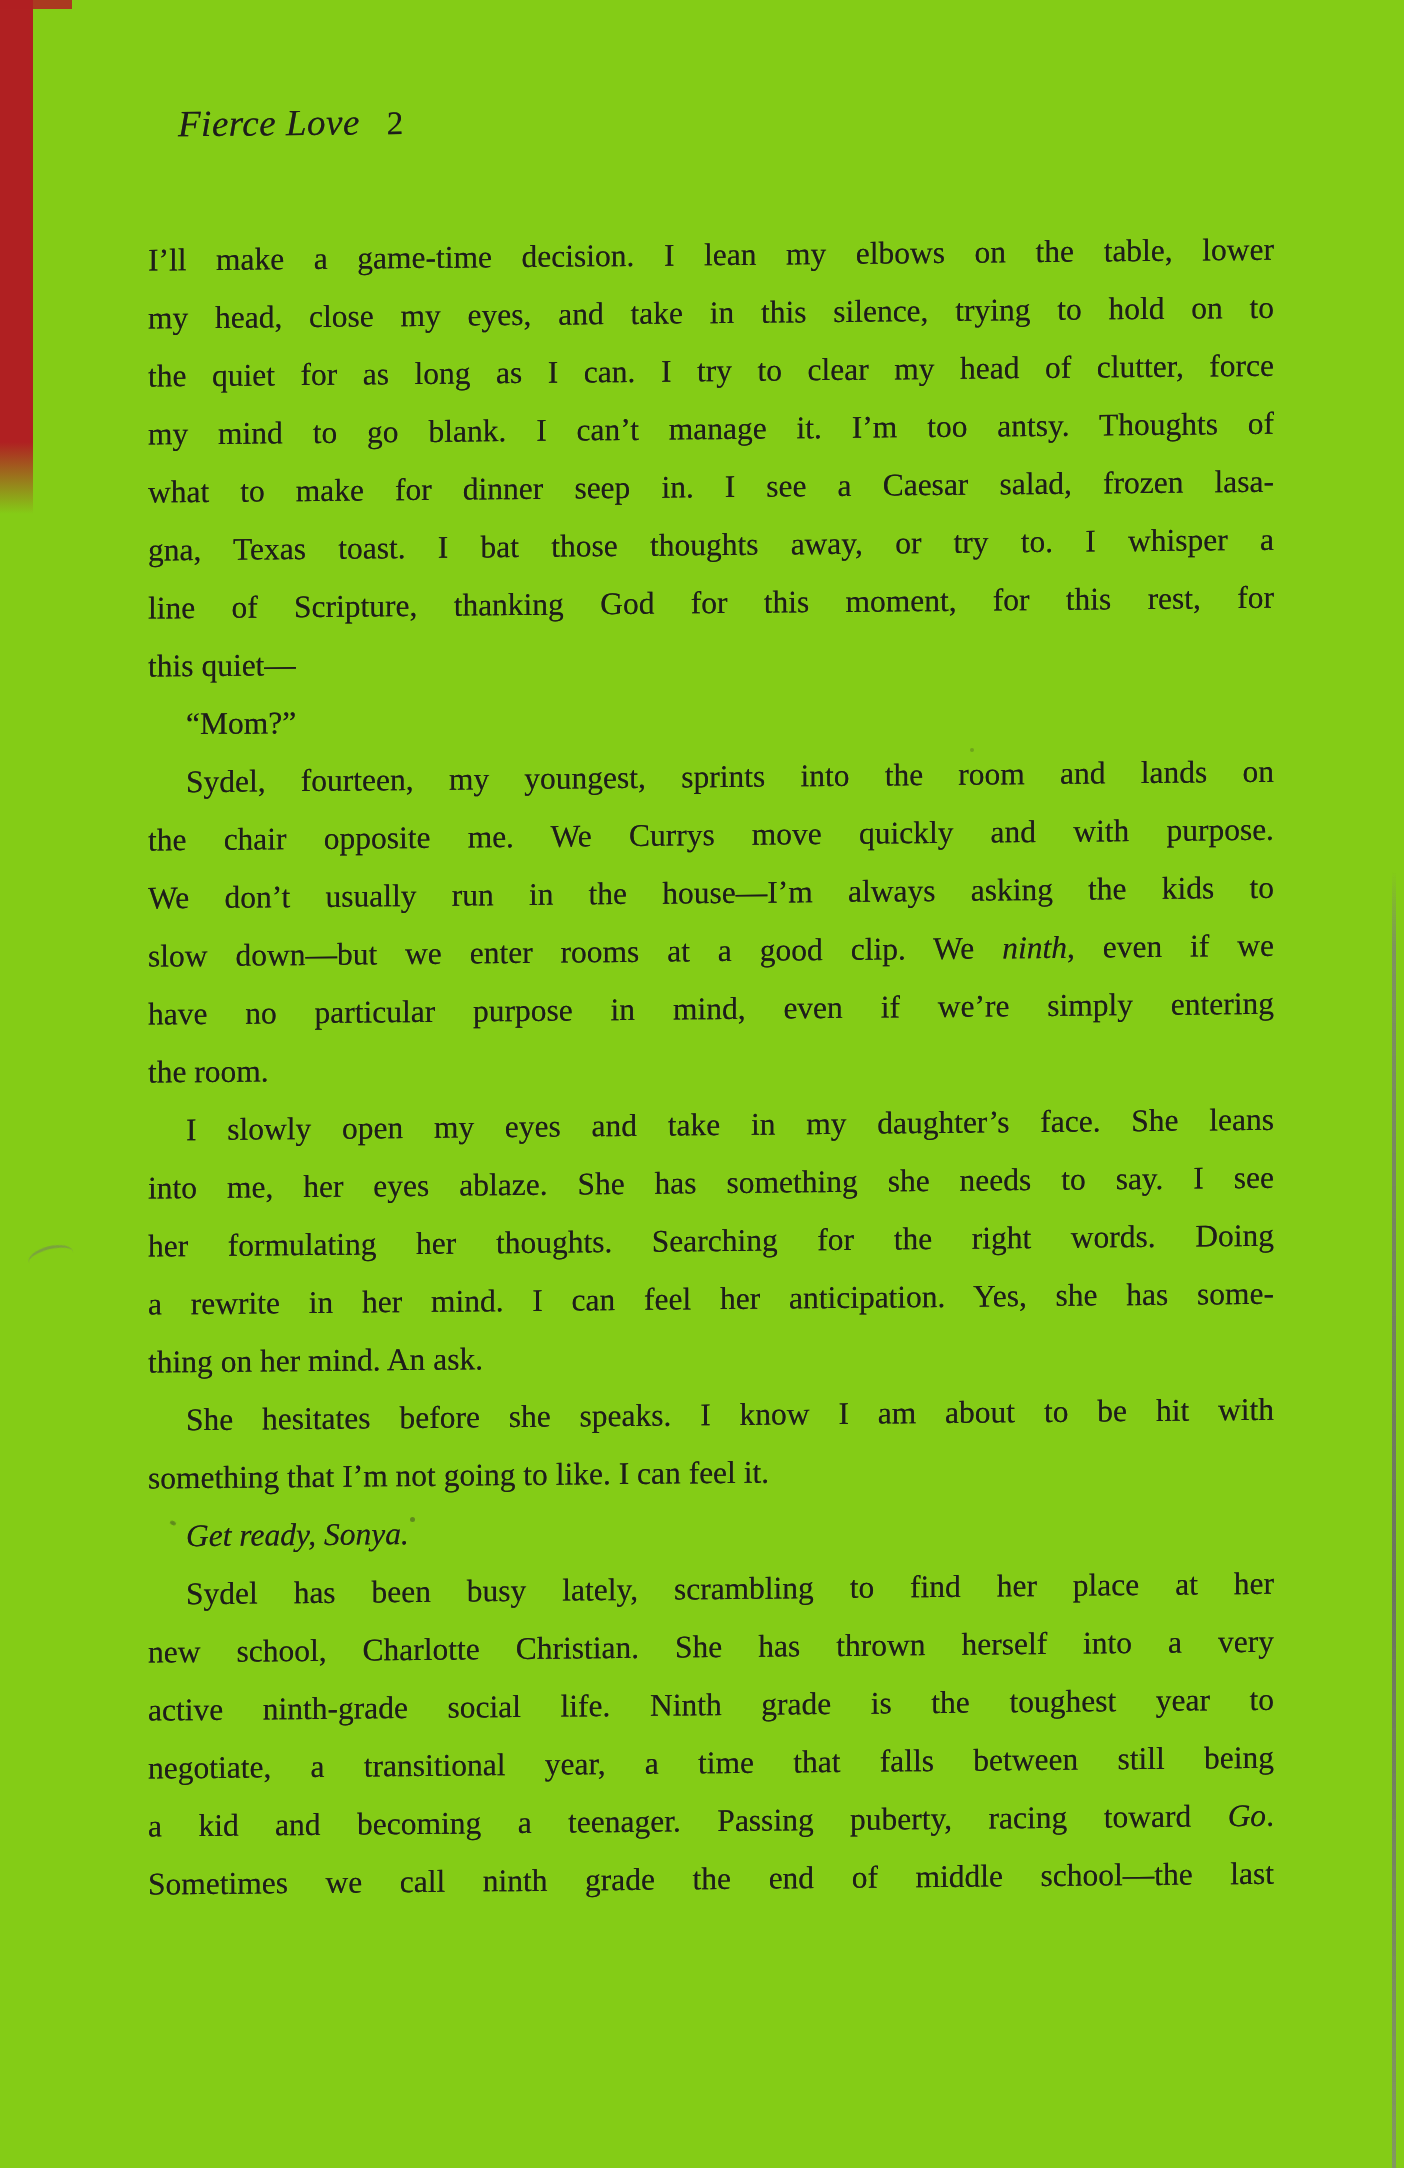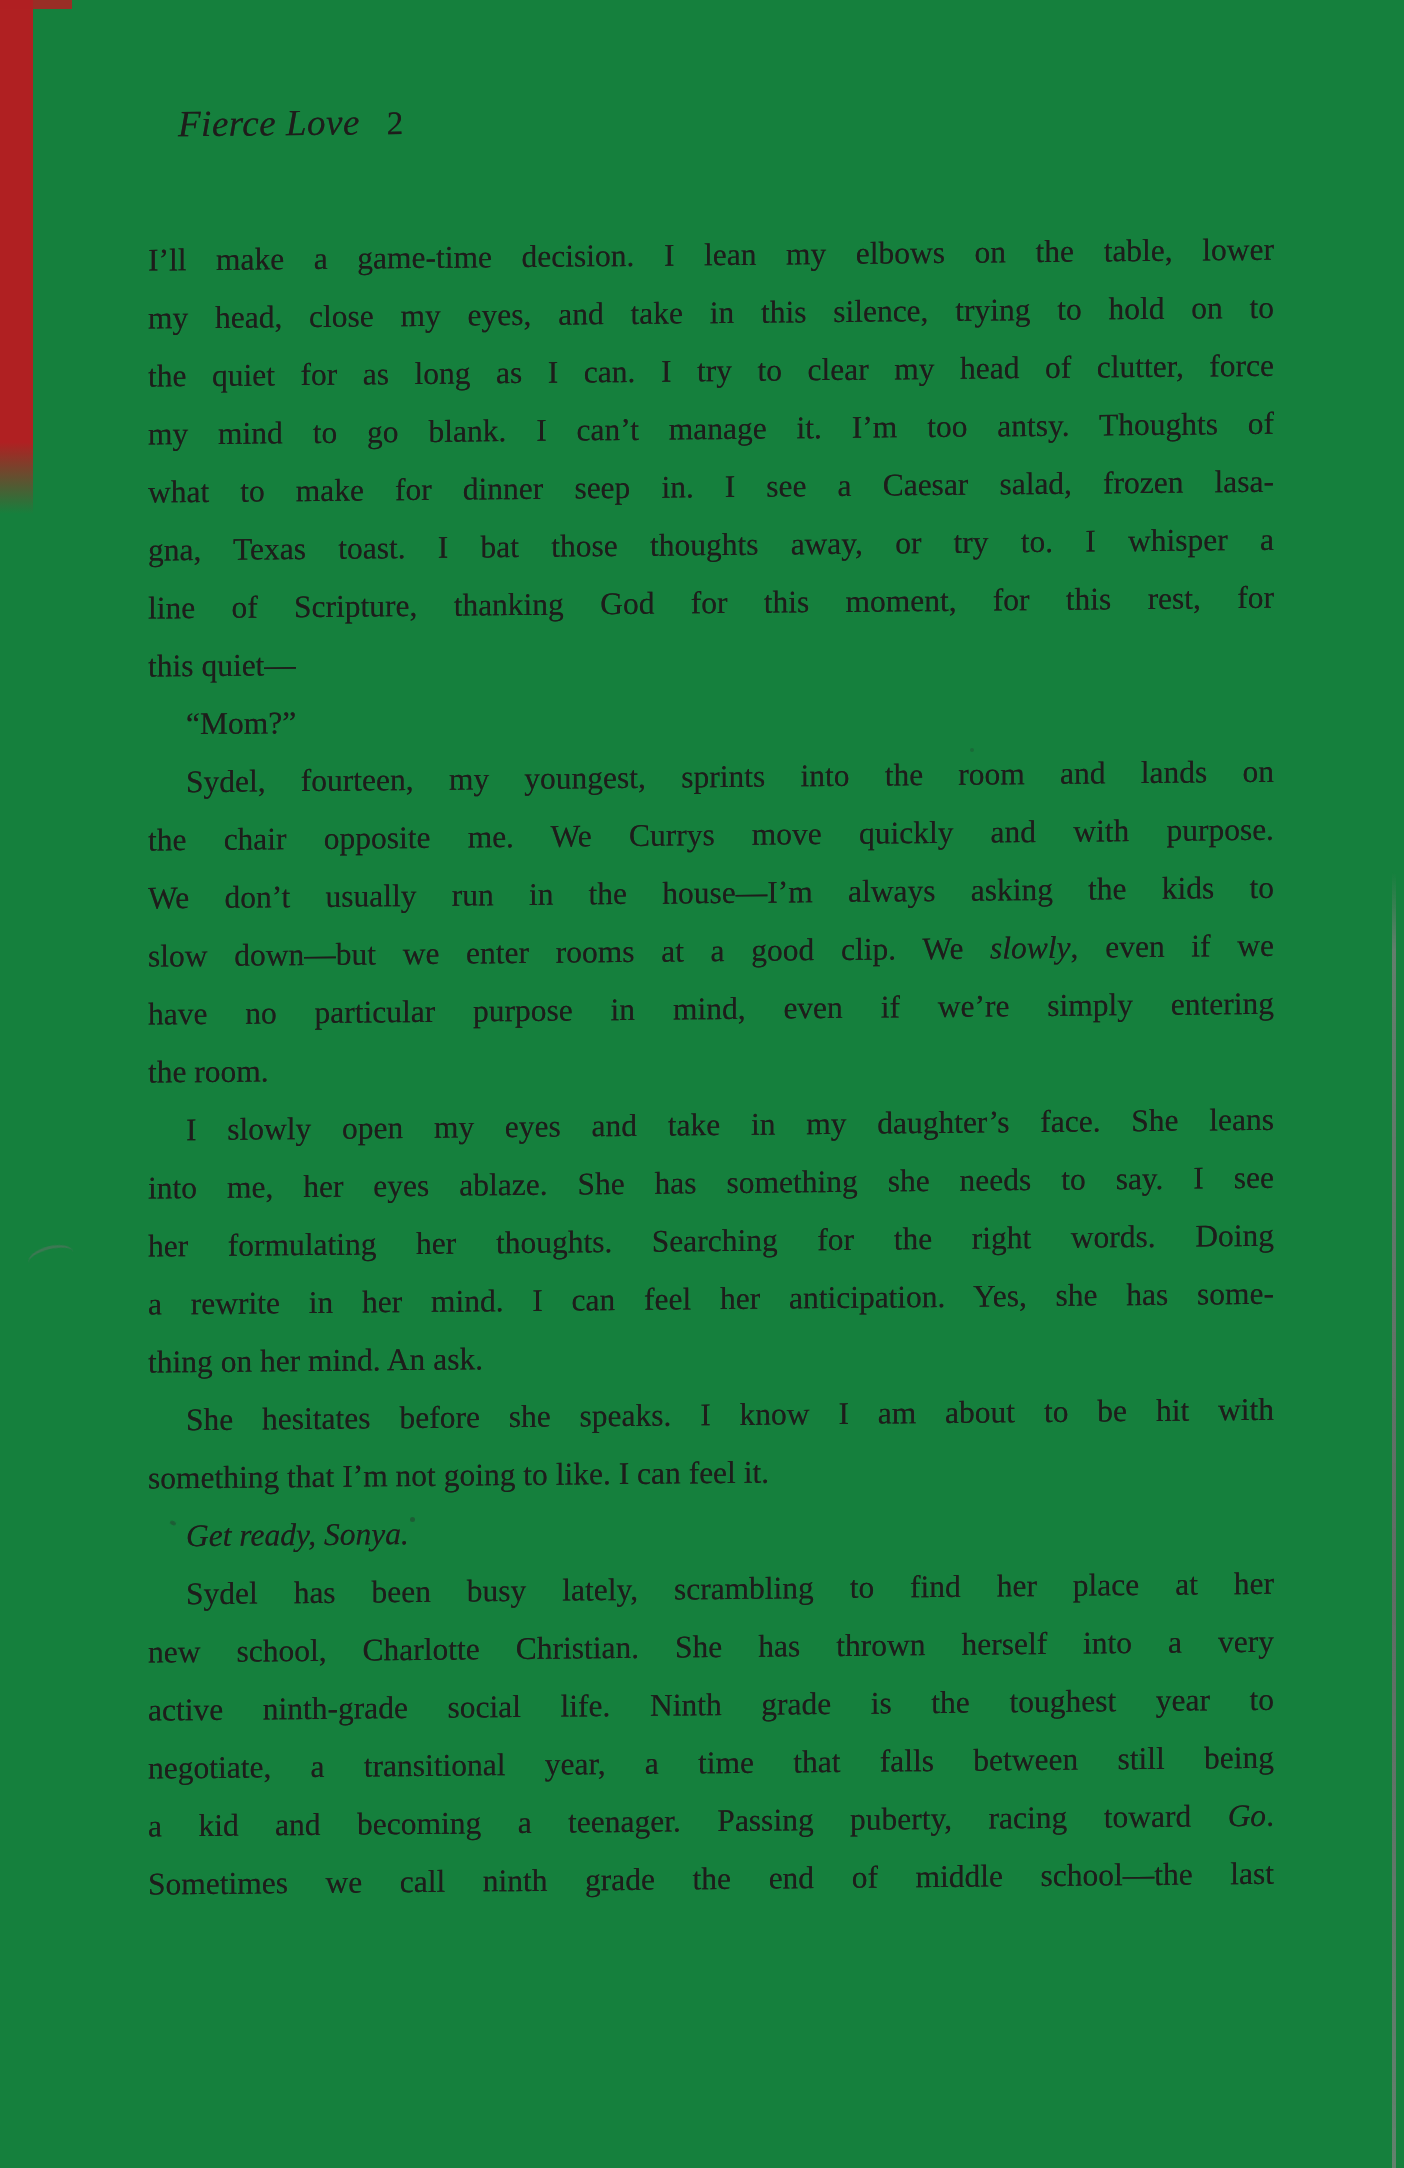--- a/index.html
+++ b/index.html
@@ -117,21 +117,21 @@
     border-radius: 50%;
     filter: blur(0.4px);
   }
   .speck.s1 { left: 170px; top: 1521px; width: 6px; height: 4px; transform: rotate(25deg); }
   .speck.s2 { left: 410px; top: 1517px; width: 5px; height: 5px; }
   .speck.s3 { left: 970px; top: 748px; width: 4px; height: 4px; opacity: 0.6; }
 </style>
 </head>
 <body>
 
-<div class="page" style="background: #15803d;">
+<div class="page" style="background: #84cc16;">
 
   <div class="spine-stripe"></div>
   <div class="spine-top-sliver"></div>
 
   <div class="content">
 
     <div class="running-head">
       <span class="title">Fierce Love</span><span class="folio">2</span>
     </div>
 
@@ -141,21 +141,21 @@
         <div class="line"><span>the quiet for as long as I can. I try to clear my head of clutter, force</span></div>
         <div class="line"><span>my mind to go blank. I can’t manage it. I’m too antsy. Thoughts of</span></div>
         <div class="line"><span>what to make for dinner seep in. I see a Caesar salad, frozen lasa-</span></div>
         <div class="line"><span>gna, Texas toast. I bat those thoughts away, or try to. I whisper a</span></div>
         <div class="line"><span>line of Scripture, thanking God for this moment, for this rest, for</span></div>
         <div class="line last"><span>this quiet—</span></div>
         <div class="line indent last"><span>“Mom?”</span></div>
         <div class="line indent"><span>Sydel, fourteen, my youngest, sprints into the room and lands on</span></div>
         <div class="line"><span>the chair opposite me. We Currys move quickly and with purpose.</span></div>
         <div class="line"><span>We don’t usually run in the house—I’m always asking the kids to</span></div>
-        <div class="line"><span>slow down—but we enter rooms at a good clip. We </span><span class="it">slowly</span><span>, even if we</span></div>
+        <div class="line"><span>slow down—but we enter rooms at a good clip. We </span><span class="it">ninth</span><span>, even if we</span></div>
         <div class="line"><span>have no particular purpose in mind, even if we’re simply entering</span></div>
         <div class="line last"><span>the room.</span></div>
         <div class="line indent"><span>I slowly open my eyes and take in my daughter’s face. She leans</span></div>
         <div class="line"><span>into me, her eyes ablaze. She has something she needs to say. I see</span></div>
         <div class="line"><span>her formulating her thoughts. Searching for the right words. Doing</span></div>
         <div class="line"><span>a rewrite in her mind. I can feel her anticipation. Yes, she has some-</span></div>
         <div class="line last"><span>thing on her mind. An ask.</span></div>
         <div class="line indent"><span>She hesitates before she speaks. I know I am about to be hit with</span></div>
         <div class="line last"><span>something that I’m not going to like. I can feel it.</span></div>
         <div class="line indent last"><span class="it">Get ready, Sonya.</span></div>

